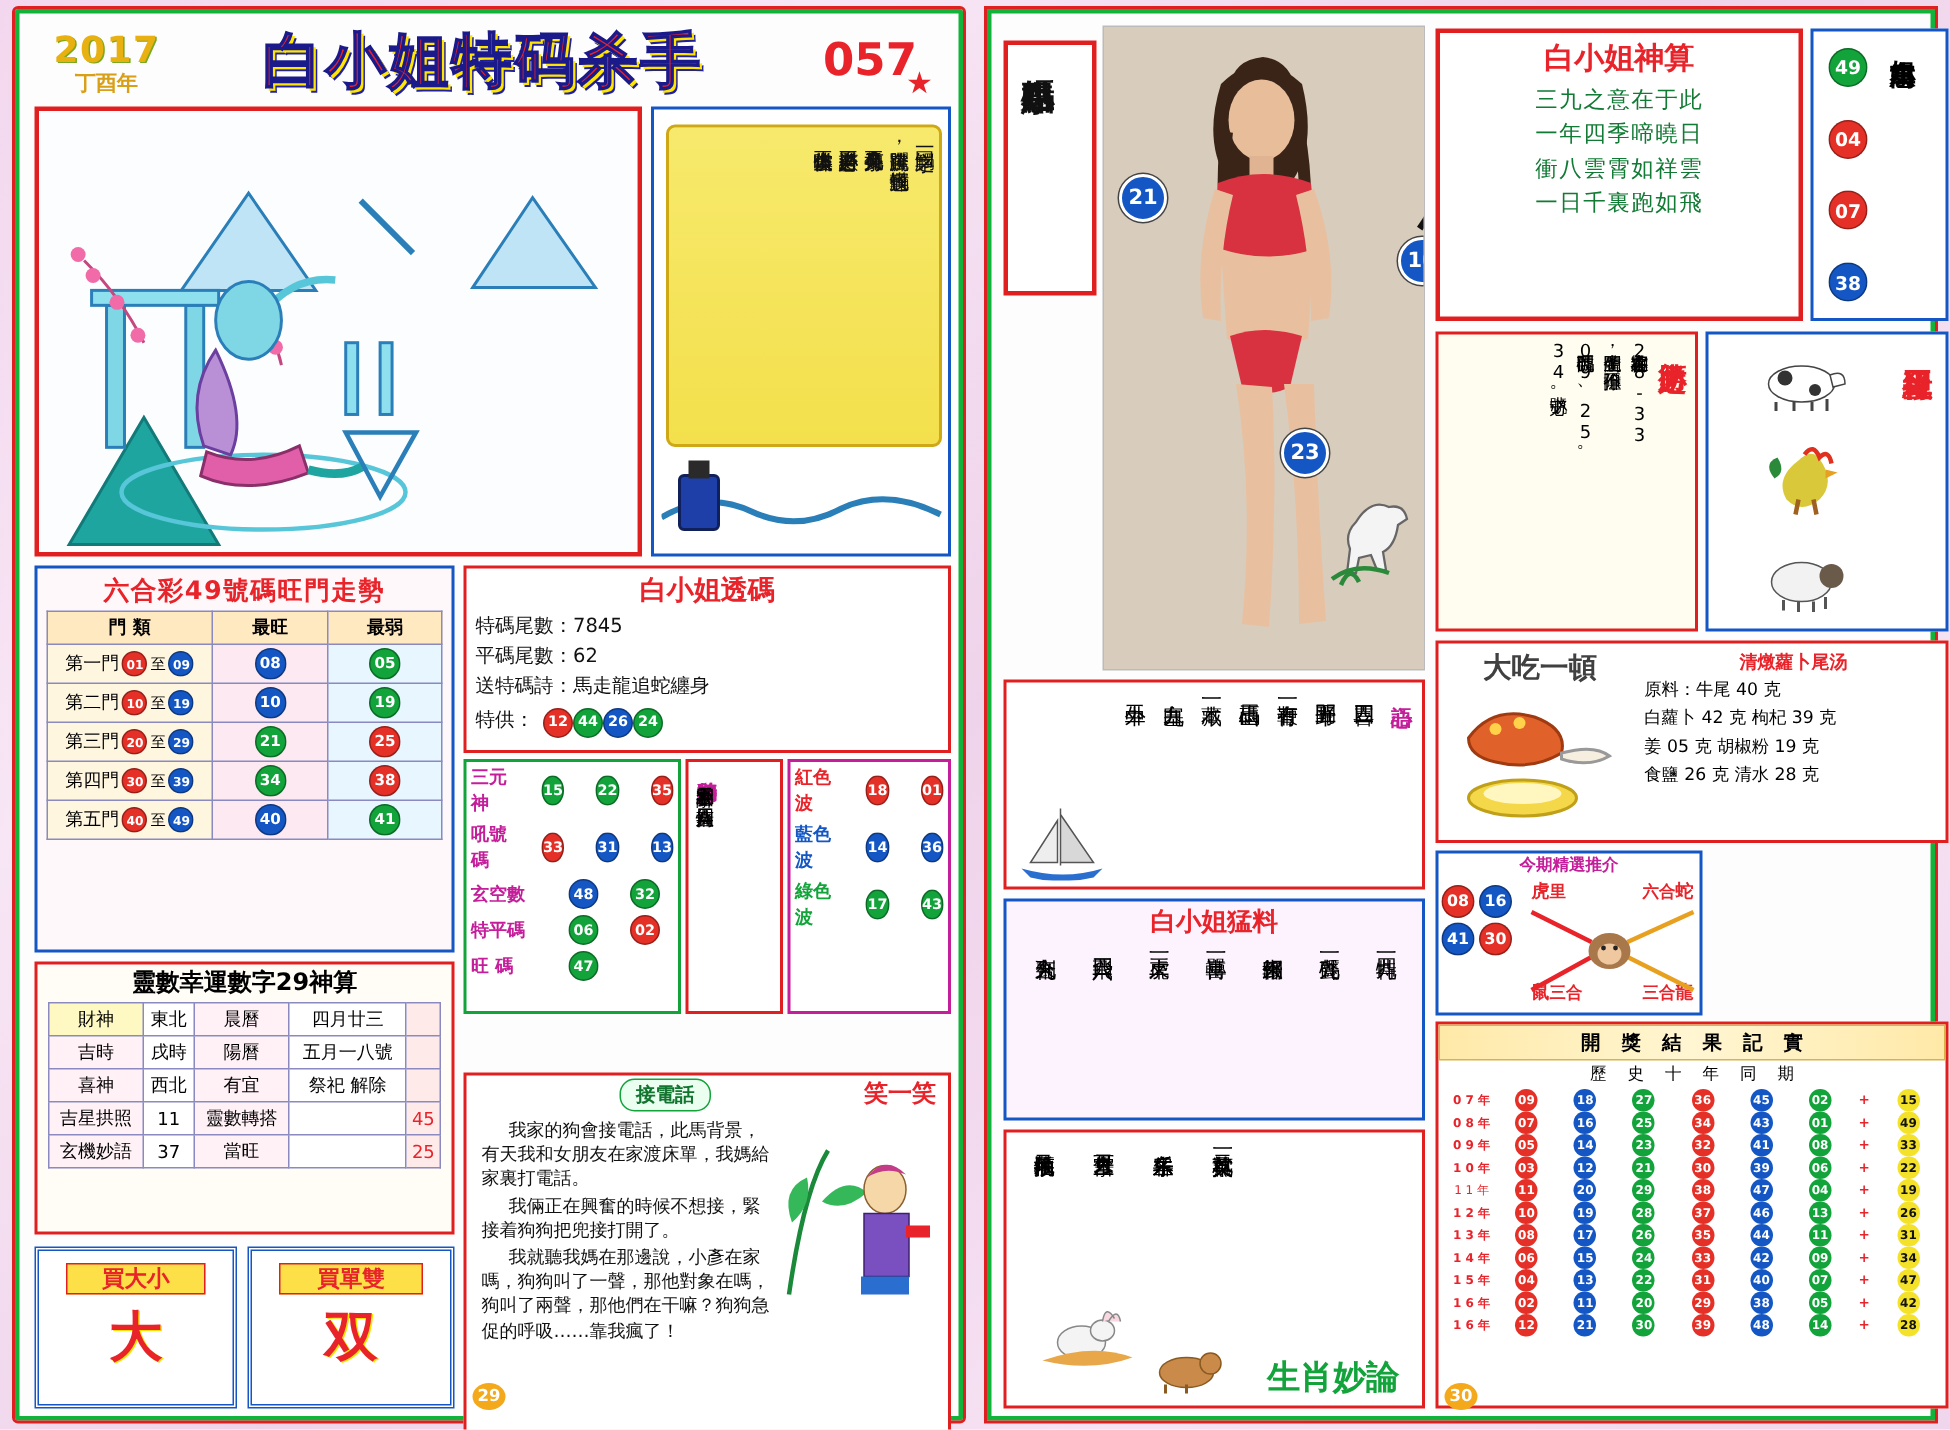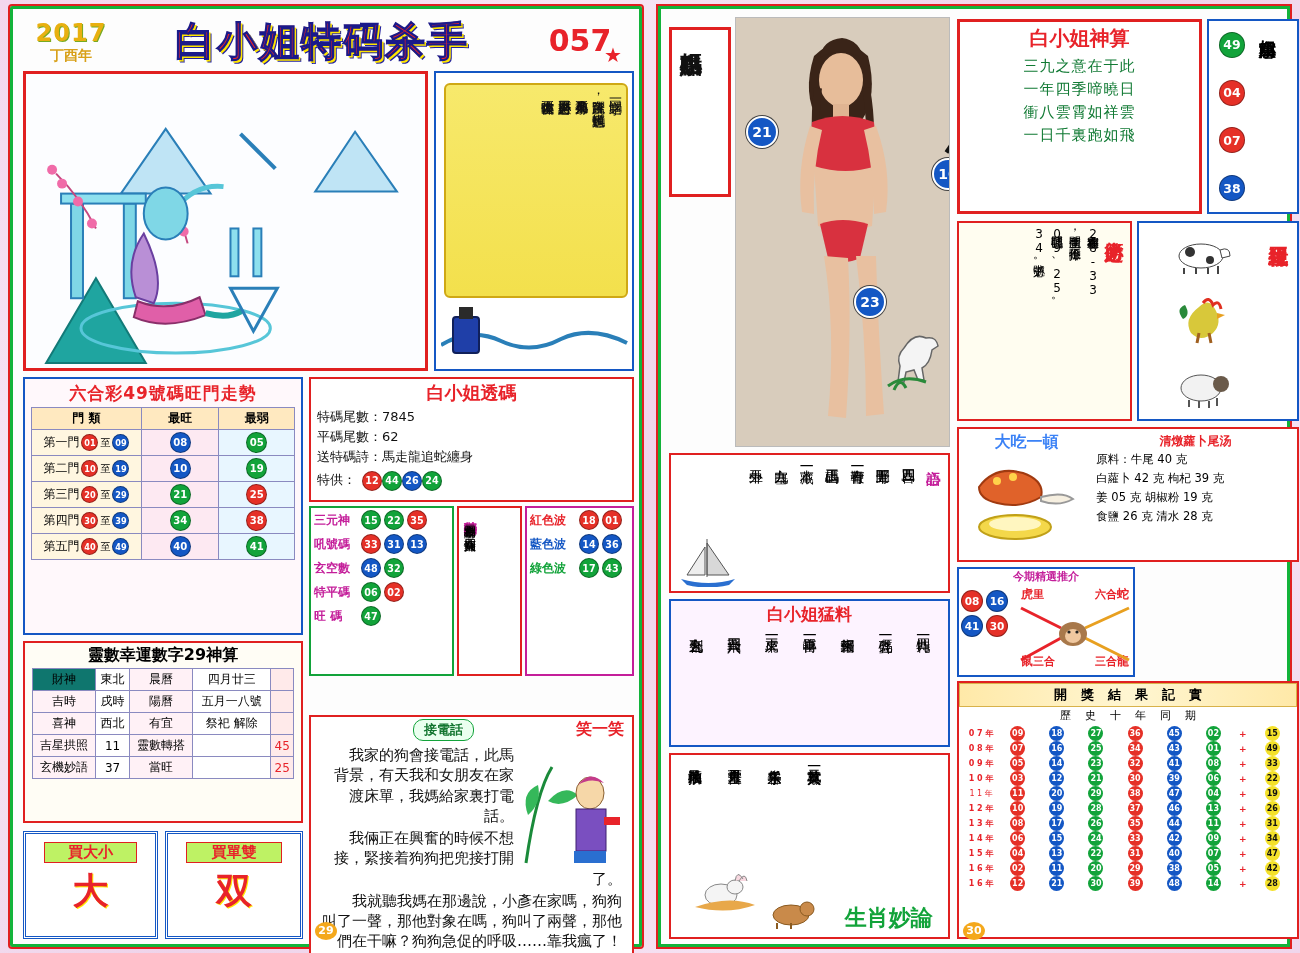--- a/index.html
+++ b/index.html
@@ -74,34 +74,34 @@
   table.grid { border-collapse:collapse; width:96%; margin:0 auto; }
   table.grid td, table.grid th { border:1px solid #8a8ac0; font-size:12px; text-align:center; padding:2px 1px; }
   
   .touma { position:absolute; left:296px; top:368px; width:325px; height:125px; border:2px solid #e02020; background:#fff; }
   .touma .ttl { text-align:center; font-size:18px; font-weight:bold; color:#e8232a; padding:2px 0; }
   .touma .row { font-size:13px; padding:1px 6px; color:#111; }
   
   .midl { position:absolute; left:296px; top:497px; width:145px; height:170px; border:2px solid #12a33a; background:#fff; }
   .midc { position:absolute; left:444px; top:497px; width:65px; height:170px; border:2px solid #e02020; background:#fff; }
   .midr { position:absolute; left:512px; top:497px; width:109px; height:170px; border:2px solid #c41e9a; background:#fff; }
-  .wave-row { display:flex; align-items:center; gap:3px; padding:2px 3px; }
+  .wave-row { display:flex; align-items:center; gap:21px; padding:2px 3px; }
   .wave-lbl { font-size:12px; font-weight:bold; }
   
   .lucky { position:absolute; left:10px; top:632px; width:280px; height:182px; border:2px solid #e02020; background:#fffdf5; }
   .lucky .ttl { text-align:center; font-size:16px; font-weight:bold; padding:2px 0; }
   
   .joke { position:absolute; left:296px; top:706px; width:325px; height:258px; border:2px solid #e02020; background:#fff; }
   .joke .ttl { text-align:center; padding:2px 0; }
-  .joke p { font-size:15px; line-height:1.35; margin:2px 10px; color:#111; text-indent:1.5em;text-align:right; }
+  .joke p { font-size:12px; line-height:1.35; margin:2px 10px; color:#111; text-indent:1.5em; }
   
   .btn2 { position:absolute; top:822px; height:108px; border:3px double #1457c4; background:#fff; }
   .btn2.l { left:10px; width:135px; }
   .btn2.r { left:152px; width:138px; }
-  .btn2 .cap { text-align:center; font-size:15px; font-weight:bold; color:#e8232a; border:1px solid #e02020; width:72%; margin:8px auto 4px; background:#bef264; }
+  .btn2 .cap { text-align:center; font-size:15px; font-weight:bold; color:#e8232a; border:1px solid #e02020; width:72%; margin:8px auto 4px; background:#fde047; }
   .btn2 .big { text-align:center; font-size:36px; font-weight:bold; color:#e8232a; text-shadow:1px 1px 0 #ffe600; }
   .pgnum {
     position:absolute; bottom:4px; left:50%; transform:translateX(-50%);
     width:22px; height:18px; border-radius:50%; background:#f4a81c; color:#fff;
     font-size:11px; text-align:center; line-height:18px; font-weight:bold;
   }
   
   .r-banner { position:absolute; left:8px; top:18px; width:62px; height:170px; border:3px solid #e02020; background:#fff; }
   .r-banner .vtext { font-size:22px; font-weight:bold; color:#111; }
   .photo { position:absolute; left:74px; top:8px; width:215px; height:430px; background:linear-gradient(180deg,#d9cdbe,#cbbda9); border:1px solid #bbb; overflow:hidden; }
@@ -329,21 +329,21 @@
               <span class="ball b-green" style="width: 20px; height: 20px; font-size: 9.6px;">43</span>
             </div>
           </div>
       </div>
 
       <div class="lucky">
         <div class="ttl">靈數幸運數字29神算</div>
         <table class="grid" style="width:95%">
           <tbody id="lucky-body">
               <tr>
-                <td style="background: #0f766e;">財神</td>
+                <td style="background: #fef9c3;">財神</td>
                 <td style="background: rgb(255, 255, 255);">東北</td>
                 <td style="background: rgb(255, 241, 246);">晨曆</td>
                 <td style="background: rgb(255, 255, 255);">四月廿三</td>
                 <td style="background: rgb(255, 234, 234);"></td>
               </tr>
               <tr>
                 <td style="background: rgb(255, 241, 246);">吉時</td>
                 <td style="background: rgb(255, 255, 255);">戌時</td>
                 <td style="background: rgb(255, 241, 246);">陽曆</td>
                 <td style="background: rgb(255, 255, 255);">五月一八號</td>
@@ -503,21 +503,21 @@
               <path d="M20 32 l0 7 M30 33 l0 7 M40 33 l0 7 M48 30 l0 8" stroke="#555" stroke-width="2"></path>
             </svg>
           </div>
           <div class="vtext" style="font-size:20px;font-weight:bold;color:#e8232a;padding:8px 4px">絕殺三生肖</div>
         </div>
       </div>
 
       <div class="dachi">
         <div style="display:flex;align-items:flex-start">
           <div style="width:40%;padding:3px 4px">
-            <div style="font-size:16px;font-weight:bold;color:#3b82f6;text-align:center">大吃一頓</div>
+            <div style="font-size:19px;font-weight:bold;color:#404040;text-align:center">大吃一頓</div>
             <svg width="120" height="92" viewBox="0 0 120 92">
               <path d="M16 34 q16 -22 44 -14 q22 8 18 24 q-20 12 -44 6 q-18 -4 -18 -16z" fill="#e0622a" stroke="#a03a10" stroke-width="2"></path>
               <circle cx="34" cy="28" r="4" fill="#ffd24a"></circle>
                 <circle cx="50" cy="24" r="4" fill="#ffd24a"></circle>
               <path d="M78 44 q22 -6 32 2 q-14 8 -32 2z" fill="#f6efe0" stroke="#999" stroke-width="2"></path>
               <ellipse cx="52" cy="74" rx="36" ry="12" fill="#f4d84a" stroke="#c0a018" stroke-width="2"></ellipse>
               <ellipse cx="52" cy="71" rx="26" ry="7" fill="#fff6c0"></ellipse>
             </svg>
           </div>
           <div style="flex:1;padding:4px 2px">

